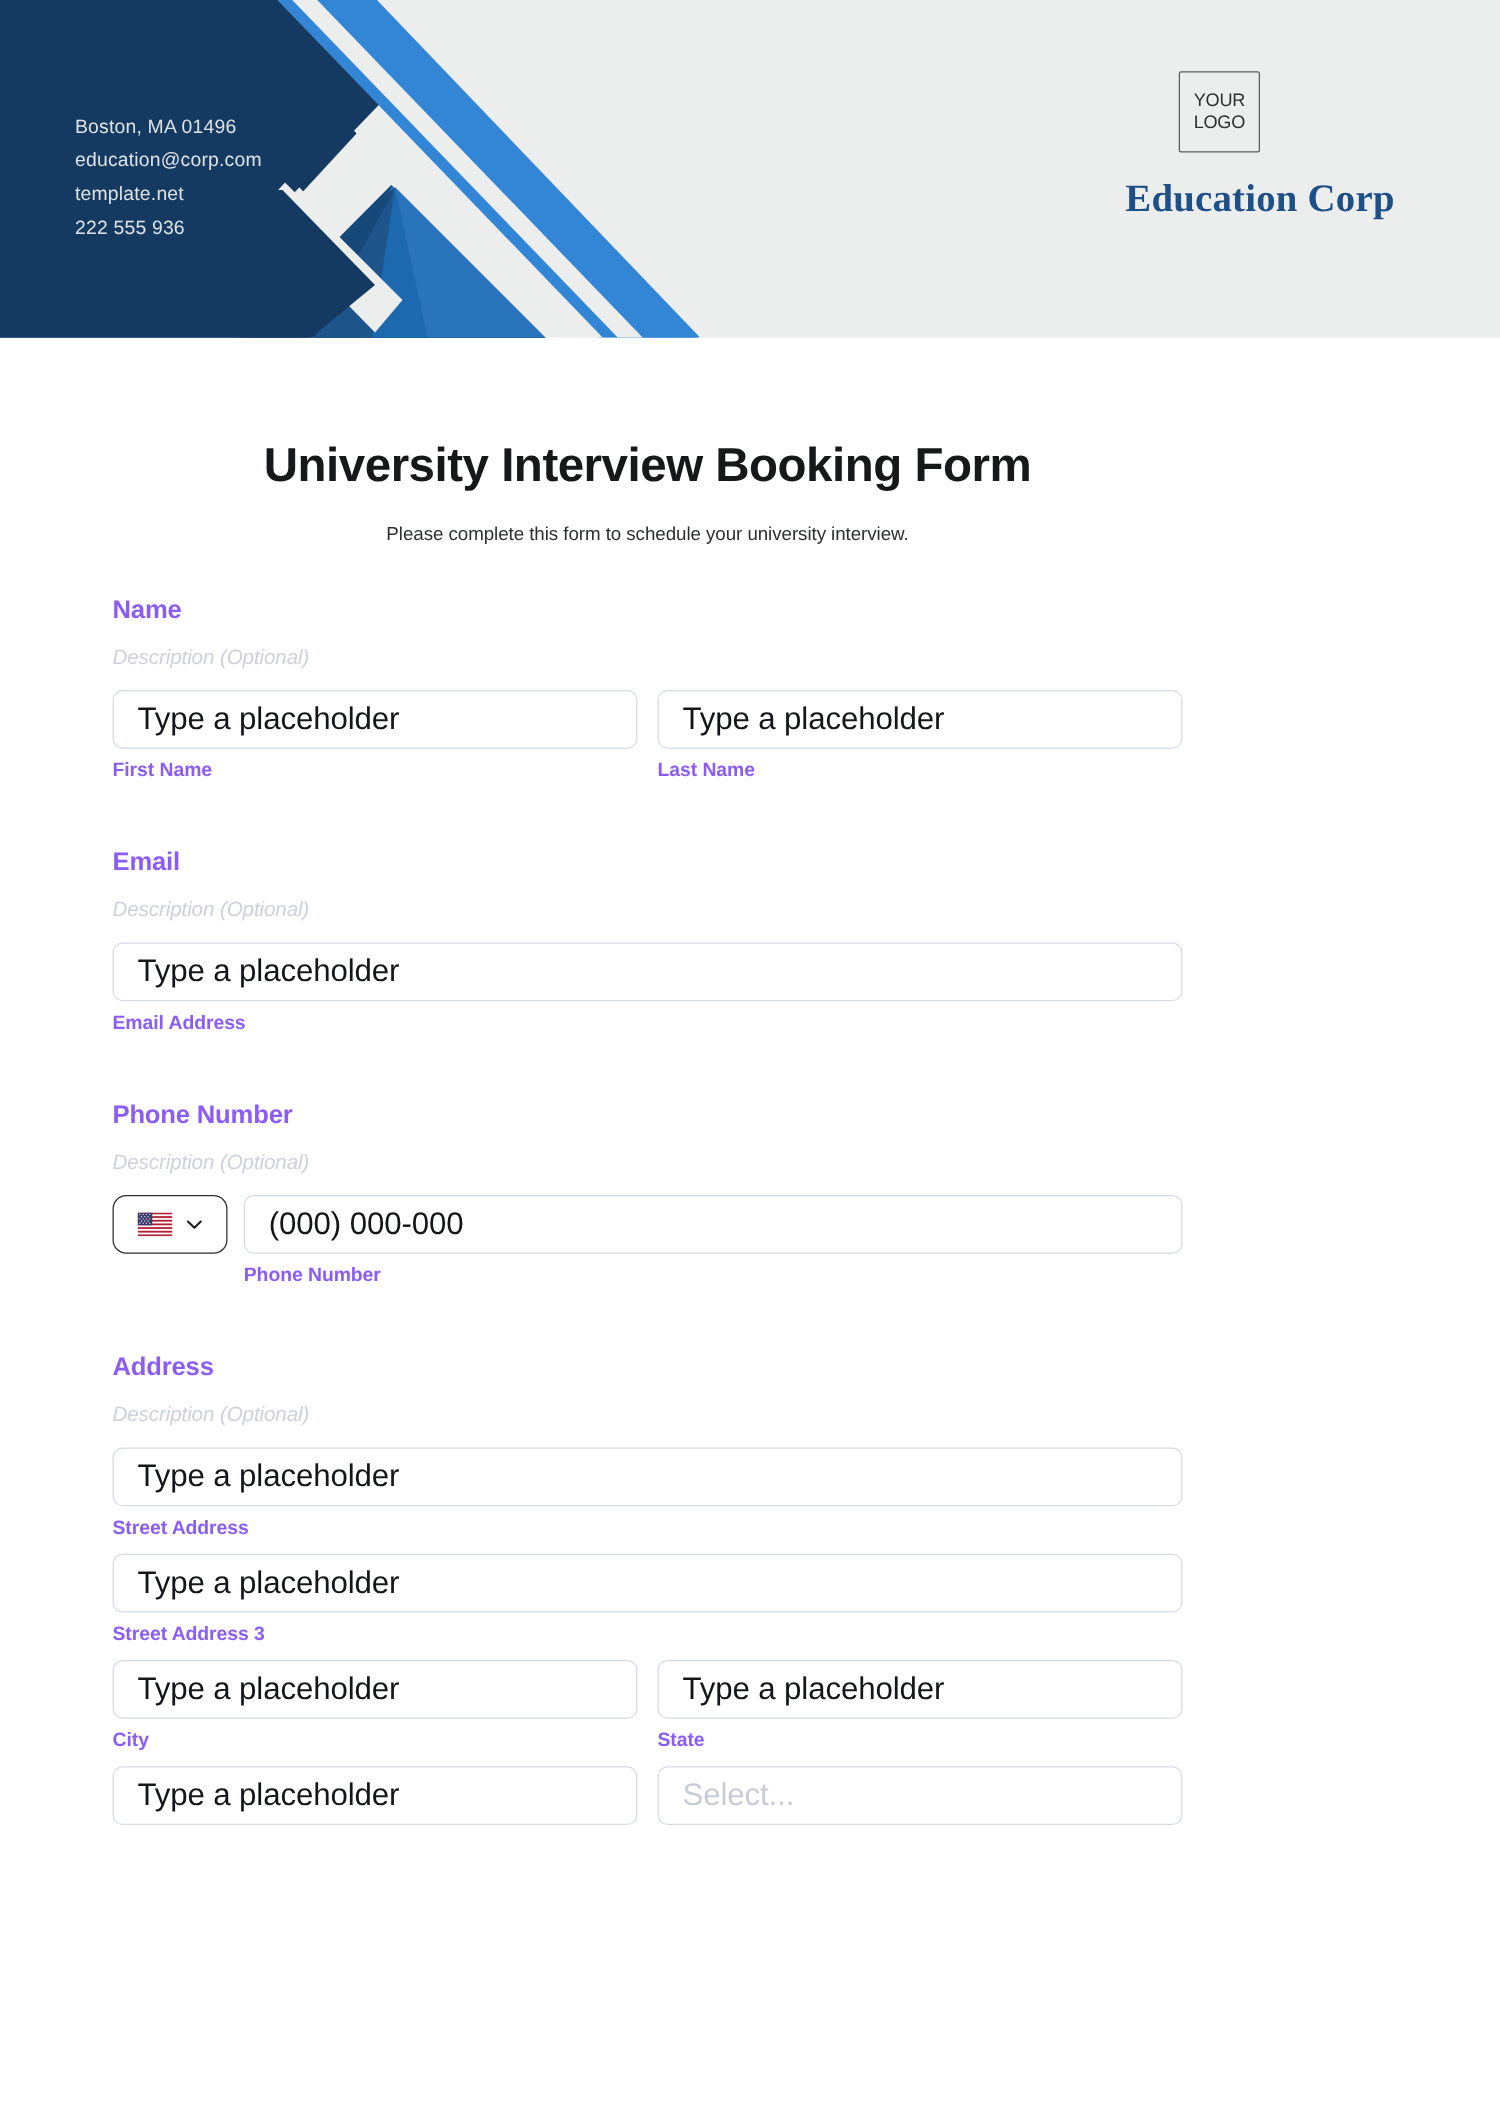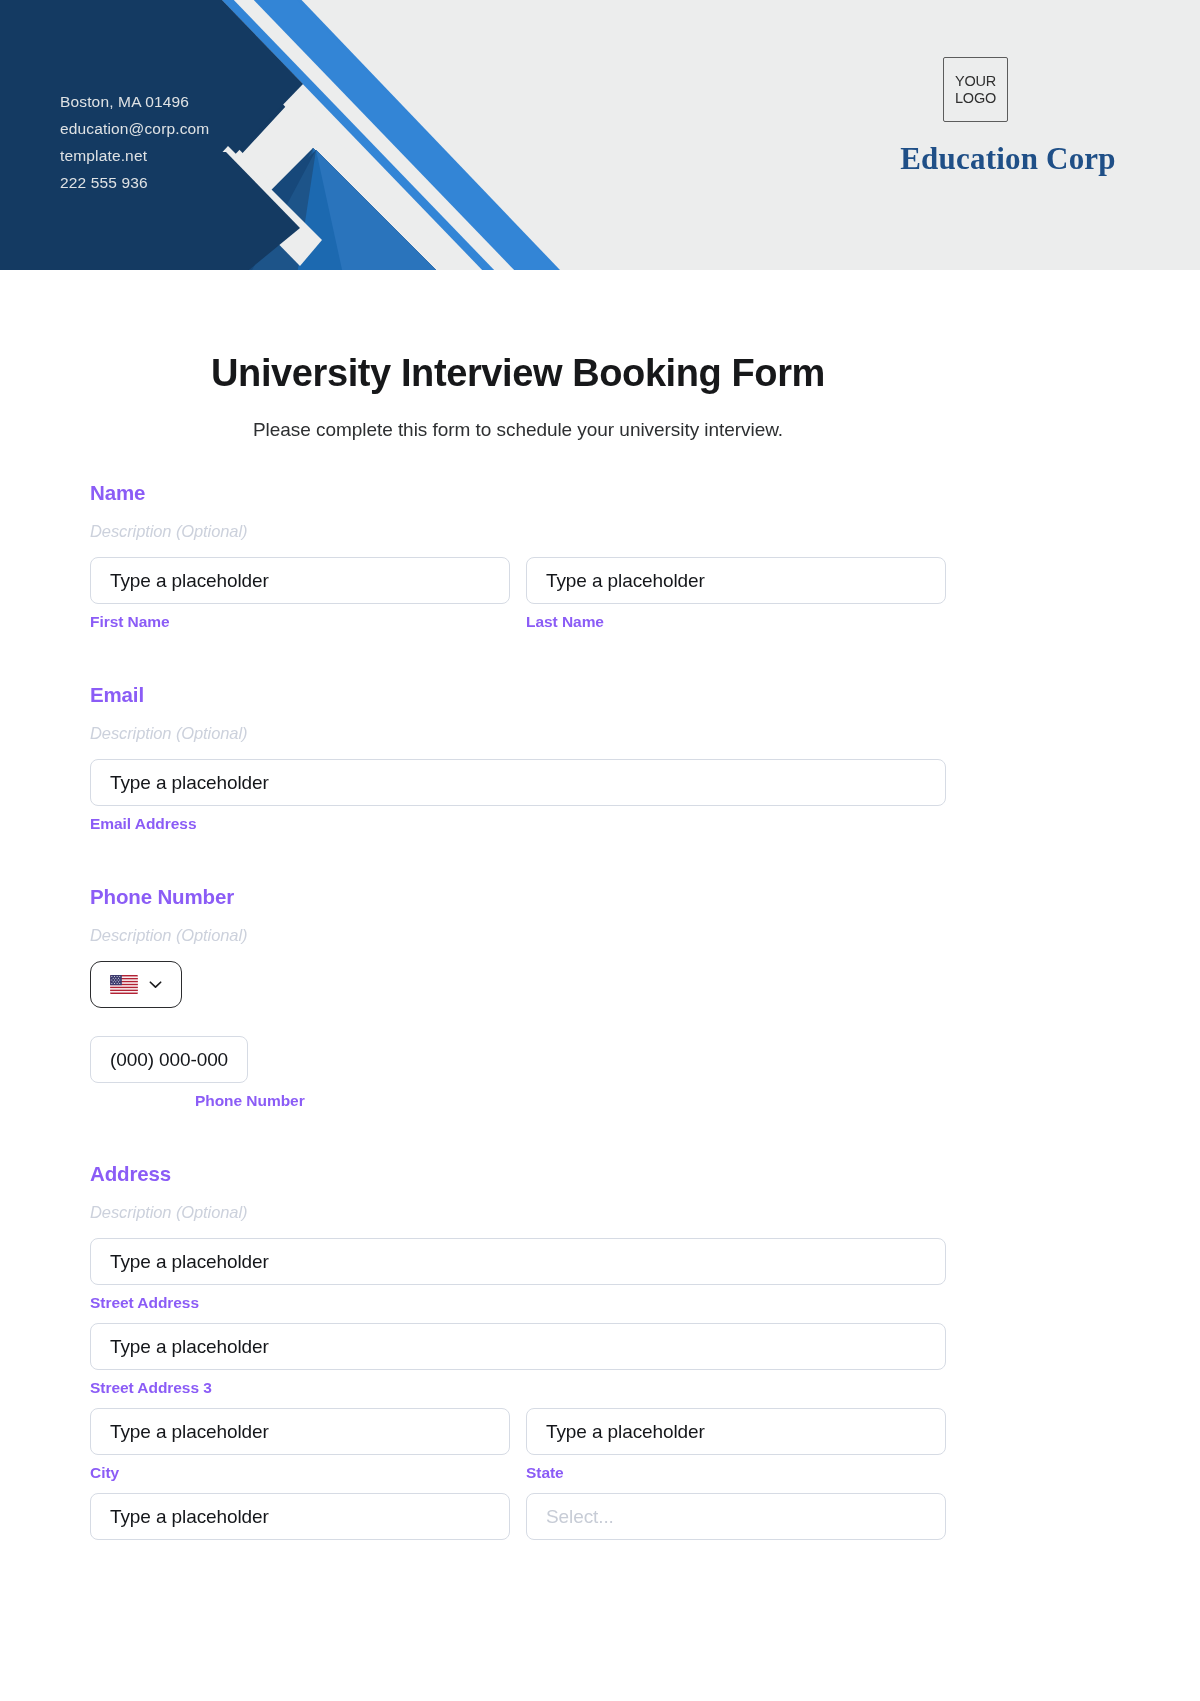--- a/index.html
+++ b/index.html
@@ -81,21 +81,21 @@
   }
   .form-title {
     text-align: center;
     font-size: 38px;
     font-weight: bold;
     color: #17181a;
     letter-spacing: -0.4px;
   }
   .form-subtitle {
     text-align: center;
-    font-size: 19px;
+    font-size: 15px;
     color: #2d2f31;
     margin-top: 24px;
     letter-spacing: -0.05px;
   }
 
   .form-body {
     width: 856px;
     margin: 0 auto;
     padding-top: 40px;
   }
@@ -126,21 +126,21 @@
   .input-col-full { width: 100%; }
 
   .text-input {
     width: 100%;
     height: 47px;
     border: 1.4px solid #d6dbe4;
     border-radius: 8px;
     background: #ffffff;
     padding: 0 19px;
     font-family: "Liberation Sans", sans-serif;
-    font-size: 19px;
+    font-size: 25px;
     color: #14161a;
     letter-spacing: -0.1px;
     outline: none;
     display: flex;
     align-items: center;
   }
   .text-input.placeholder-dim { color: #c7ccd6; }
 
   .sublabel {
     font-size: 15.5px;
@@ -148,22 +148,21 @@
     color: #8b5cf6;
     margin-top: 9px;
     letter-spacing: -0.05px;
     min-height: 18px;
   }
 
   
   .phone-row {
     display: flex;
     align-items: flex-start;
-    gap: 28px;
-    flex-direction: column;
+    gap: 13px;
   }
   .flag-select {
     width: 92px;
     height: 47px;
     border: 1.6px solid #2b2c2e;
     border-radius: 11px;
     background: #ffffff;
     display: flex;
     align-items: center;
     justify-content: center;

